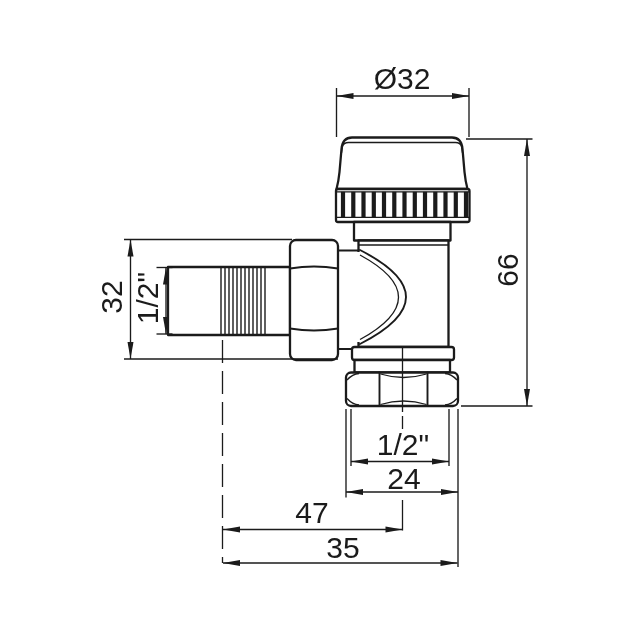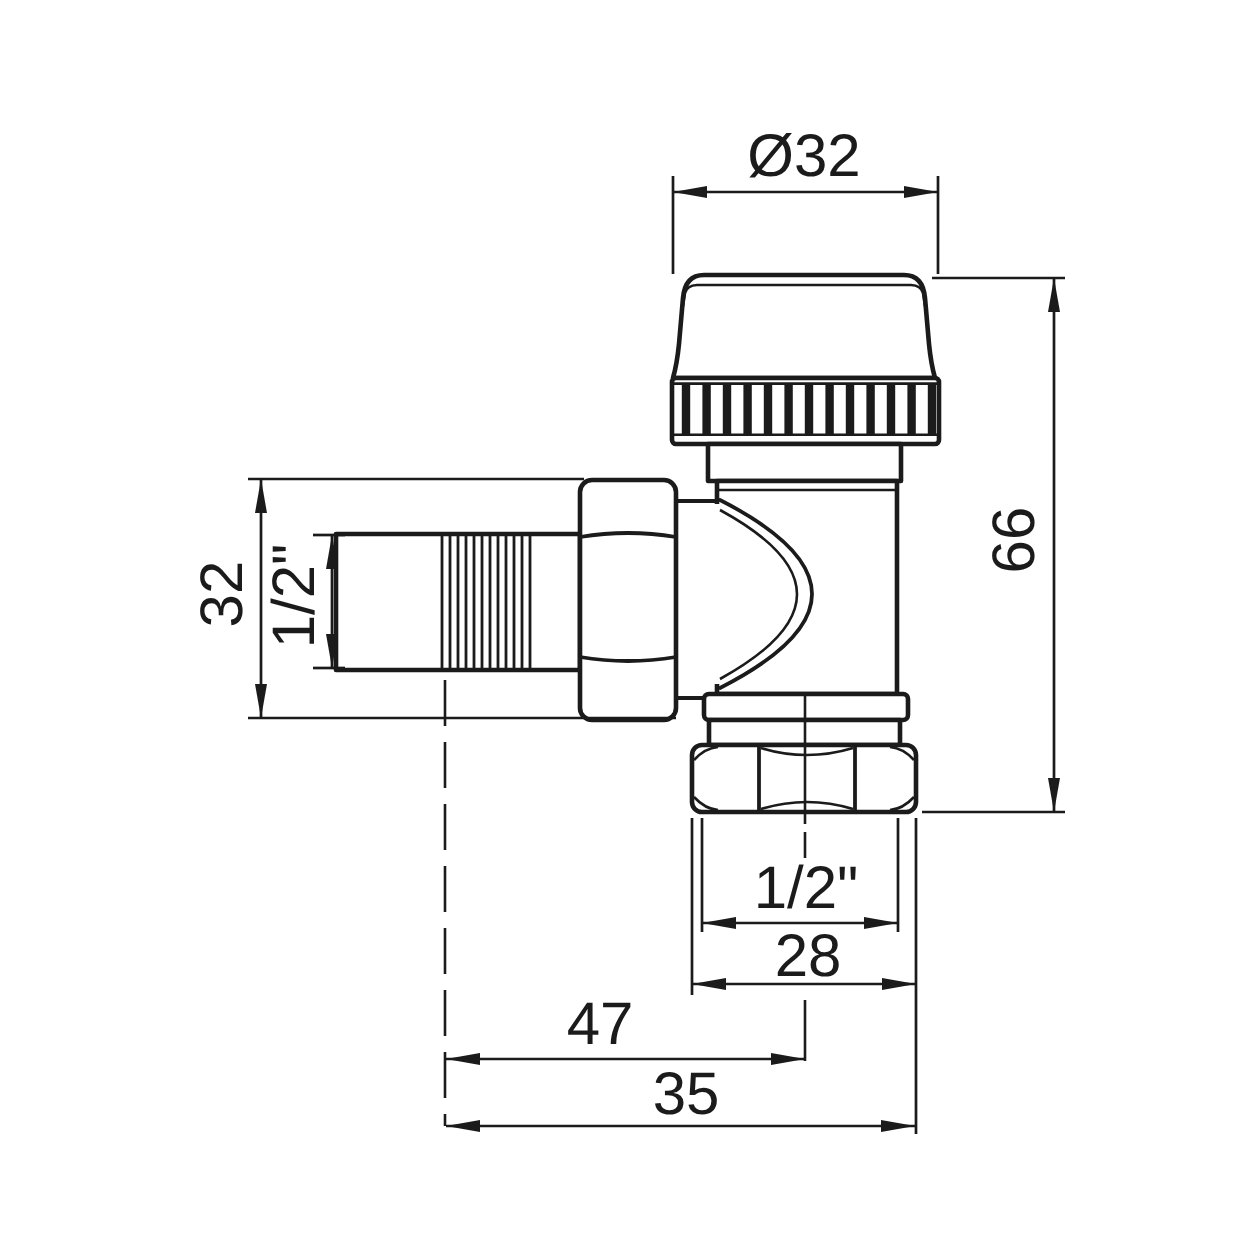--- a/index.html
+++ b/index.html
@@ -191,18 +191,18 @@
   <span class="dim-label" style="left:402px; top:79px;">Ø32</span>
 
   <span class="dim-label vert" style="left:508px; top:270px;">66</span>
 
   <span class="dim-label vert" style="left:112px; top:297px;">32</span>
 
   <span class="dim-label vert" style="left:148px; top:298px;">1/2"</span>
 
   <span class="dim-label" style="left:403px; top:445px;">1/2"</span>
 
-  <span class="dim-label" style="left:404px; top:479px;">28</span>
-
-  <span class="dim-label" style="left:300px; top:513px;">47</span>
+  <span class="dim-label" style="left:404px; top:479px;">24</span>
+
+  <span class="dim-label" style="left:312px; top:513px;">47</span>
 
   <span class="dim-label" style="left:343px; top:548px;">35</span>
 </div>
 
 </body></html>

